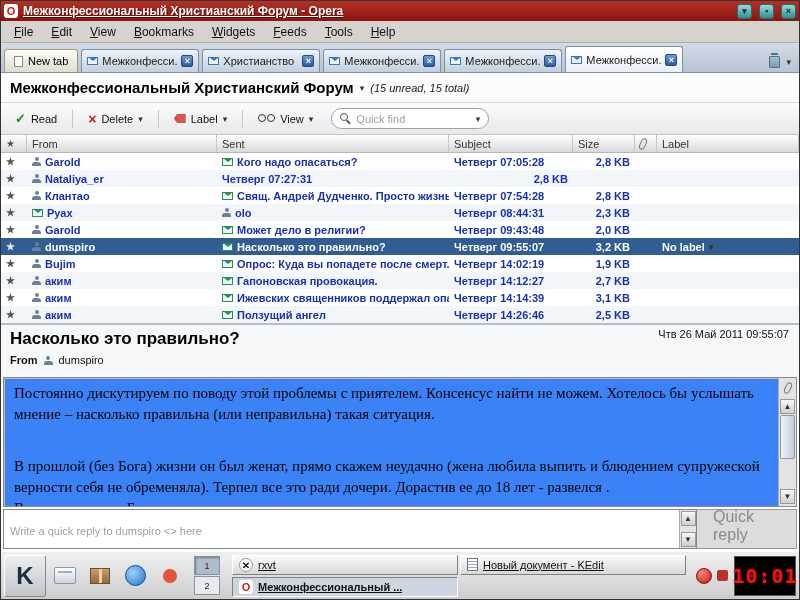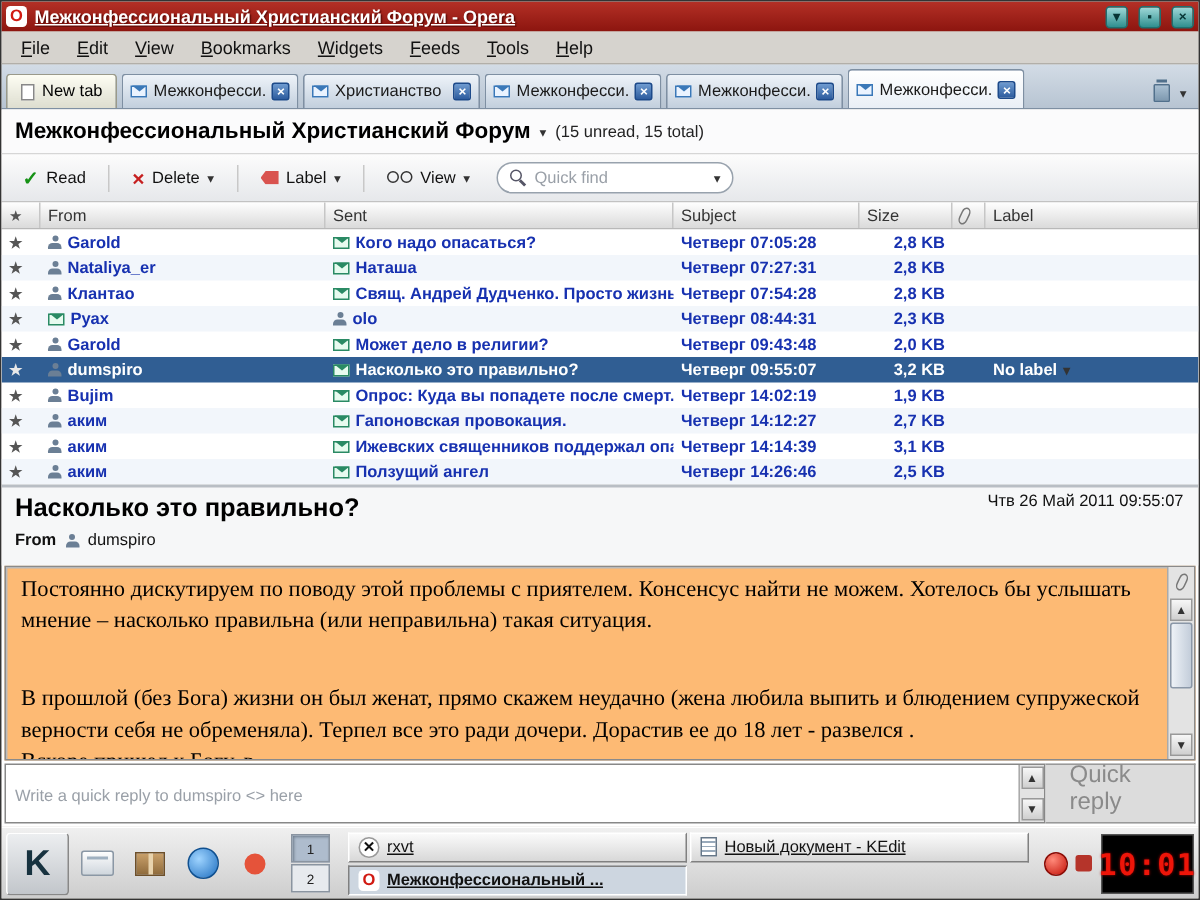--- a/index.html
+++ b/index.html
@@ -29,21 +29,21 @@
   .icon-mail::before { content:""; position:absolute; left:0; top:-1px; border-left:5px solid transparent; border-right:5px solid transparent; border-top:4px solid #3a78b8; width:0; }
   .tabbar-right { margin-left:auto; display:flex; align-items:center; gap:6px; padding:0 5px 4px; }
   .icon-trash { width:11px; height:12px; position:relative; display:inline-block; background:linear-gradient(#a9bfd2,#7e99b0); border:1px solid #51708c; border-radius:1px; }
   .icon-trash::before { content:""; position:absolute; top:-4px; left:1px; right:1px; height:2px; background:#51708c; }
 
   
   .mailview { flex:1; display:flex; flex-direction:column; min-height:0; background:#fff; }
   .view-header { height:30px; display:flex; align-items:center; gap:6px; padding:0 9px; background:#fbfbfc; border-bottom:1px solid #d6d6d6; }
   .view-title { font-size:15px; font-weight:bold; color:#000; }
   .caret { font-size:9px; color:#333; }
-  .view-count { font-size:11px; color:#222; }
+  .view-count { font-size:11px; color:#222;font-style:italic; }
 
   .toolbar { height:32px; display:flex; align-items:center; padding:0 8px; gap:4px; background:linear-gradient(#fcfcfc,#e6e8eb); border-bottom:1px solid #c2c2c2; }
   .tb-btn { display:flex; align-items:center; gap:5px; padding:3px 6px; font-size:11px; color:#111; border-radius:3px; }
   .tb-sep { width:1px; height:18px; background:#c8c8c8; margin:0 5px; }
   .icon-check { color:#169216; font-weight:bold; font-size:13px; line-height:12px; }
   .icon-xred { color:#c62020; font-weight:bold; font-size:14px; line-height:12px; }
   .icon-tag { width:12px; height:9px; background:#d9534f; clip-path:polygon(0 50%,28% 0,100% 0,100% 100%,28% 100%); display:inline-block; }
   .icon-glasses { width:17px; height:9px; position:relative; display:inline-block; }
   .icon-glasses::before, .icon-glasses::after { content:""; position:absolute; width:6px; height:6px; border:1px solid #333; border-radius:50%; top:0; }
   .icon-glasses::before { left:0; } .icon-glasses::after { left:9px; }
@@ -74,21 +74,21 @@
   .icon-msg { width:11px; height:8px; background:#e7fbef; border:1px solid #2a8a64; position:relative; display:inline-block; flex:0 0 auto; }
   .icon-msg::before { content:""; position:absolute; left:0; top:-1px; border-left:5px solid transparent; border-right:5px solid transparent; border-top:4px solid #2a8a64; width:0; }
 
   
   .msg-header { height:54px; position:relative; padding:3px 9px; background:#f6f7f8; border-top:2px solid #b9bec4; }
   .msg-date { position:absolute; top:3px; right:10px; font-size:11px; color:#111; }
   .msg-title { font-size:17px; font-weight:bold; color:#000; margin-top:1px; }
   .msg-fromrow { margin-top:5px; font-size:11px; display:flex; align-items:center; gap:6px; color:#111; }
   .from-label { font-weight:bold; }
 
-  .msg-body { flex:1; display:flex; margin:0 2px; background:#fdba74; border:1px solid #8a8a8a; box-shadow:inset 1px 1px 0 #bbb; min-height:0; }
+  .msg-body { flex:1; display:flex; margin:0 2px; background:#3b82f6; border:1px solid #8a8a8a; box-shadow:inset 1px 1px 0 #bbb; min-height:0; }
   .msg-text { flex:1; padding:5px 10px; font-family:"Liberation Serif","DejaVu Serif",serif; font-size:15px; line-height:1.42; color:#000; overflow:hidden; }
   .msg-text p.gap { margin-bottom:30px; }
   .msg-scroll { width:18px; background:#e3e3e3; border-left:1px solid #aaa; display:flex; flex-direction:column; align-items:center; padding:2px 0; }
   .sb-btn { width:15px; height:15px; background:linear-gradient(#f7f7f7,#cfcfcf); border:1px solid #999; font-size:8px; display:flex; align-items:center; justify-content:center; color:#333; flex:0 0 auto; }
   .sb-track { flex:1; width:15px; display:flex; flex-direction:column; }
   .sb-thumb { width:15px; height:44px; background:linear-gradient(90deg,#eef2f7,#c3cdda); border:1px solid #8a97a8; border-radius:2px; margin-top:1px; }
   .msg-scroll .icon-clip { margin:2px 0 5px; }
 
   
   .reply { height:40px; display:flex; margin:2px 2px 2px; }
@@ -256,24 +256,20 @@
       </div>
 
       <div class="grid-cols mrow">
         <div class="cell">
             <span class="icon-star">★</span>
           </div>
         <div class="cell">
             <span class="icon-person"></span>
             <span>Nataliya_er</span>
           </div>
-        <div class="cell">
-            <span class="icon-msg"></span>
-            <span>Наташа</span>
-          </div>
         <div class="cell">Четверг 07:27:31</div>
         <div class="cell cell-size">2,8 KB</div>
         <div class="cell"></div>
         <div class="cell"></div>
       </div>
 
       <div class="grid-cols mrow">
         <div class="cell">
             <span class="icon-star">★</span>
           </div>

